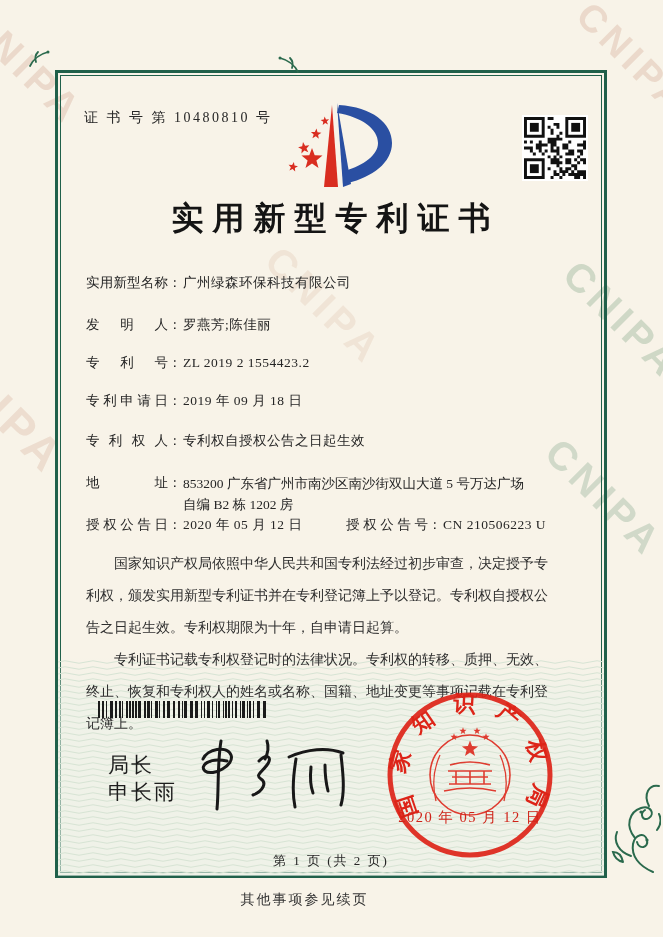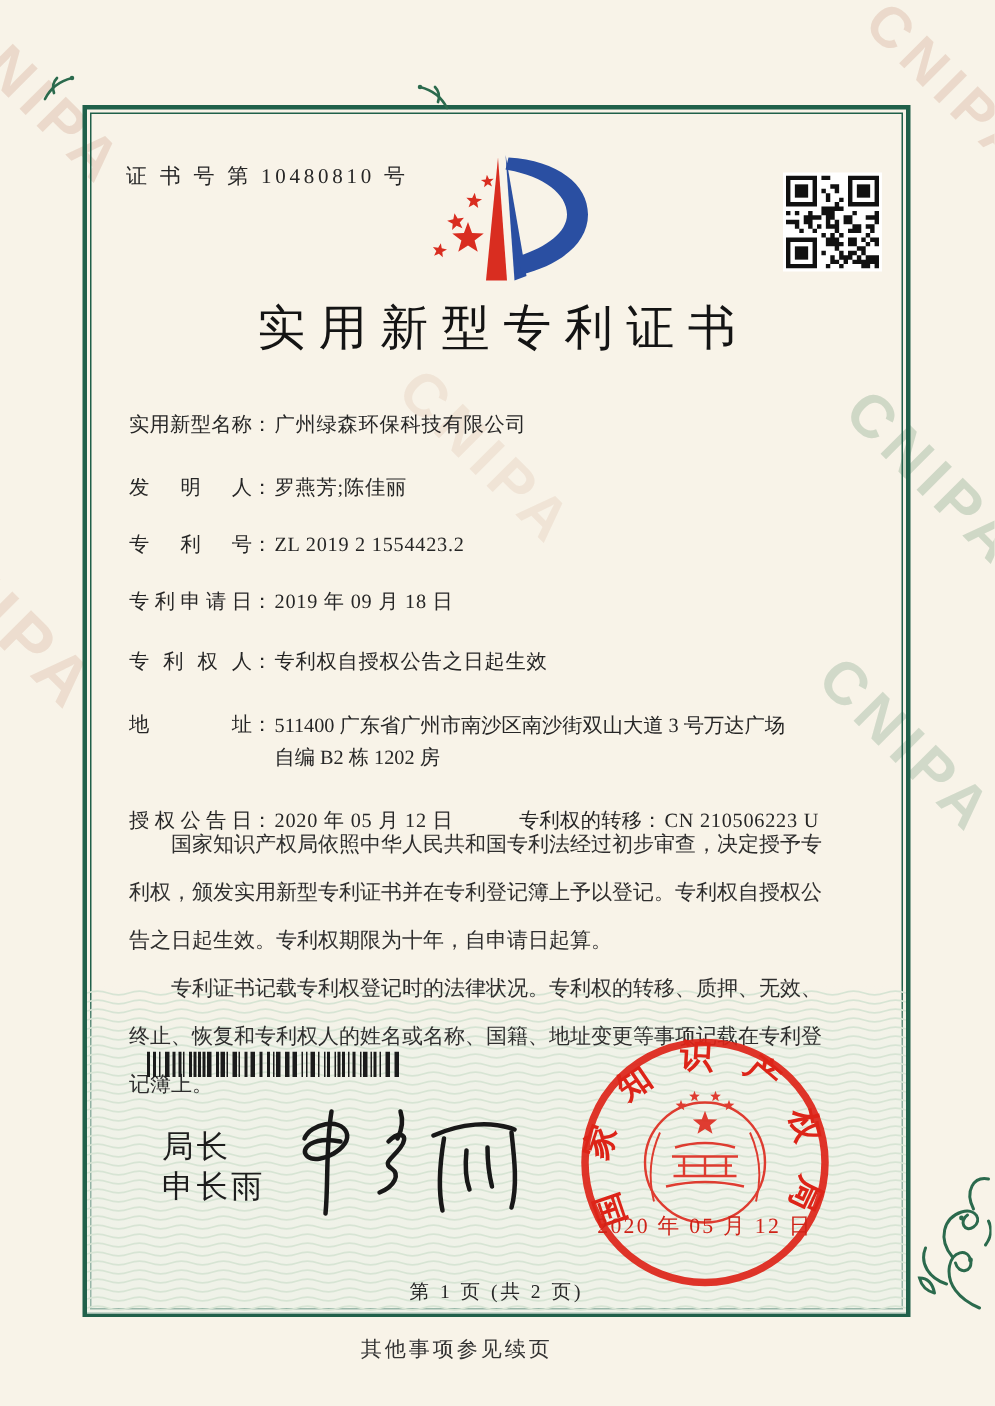--- a/index.html
+++ b/index.html
@@ -42,26 +42,26 @@
   }
   .frame-inner{position:absolute;inset:2px;border:1px solid var(--green);pointer-events:none;}
 
   .cert-number{position:absolute;left:26px;top:36px;font-size:14px;letter-spacing:2.5px;z-index:4;}
 
   .logo{position:absolute;left:202px;top:28px;width:150px;height:95px;z-index:4;}
   .qr{position:absolute;left:464px;top:42px;width:66px;height:66px;background:#fff;padding:2px;z-index:4;}
 
   .title{
     position:absolute;top:124px;left:0;width:100%;text-align:center;
-    font-size:32px;font-weight:normal;letter-spacing:9px;text-indent:9px;
+    font-size:32px;font-weight:bold;letter-spacing:9px;text-indent:9px;
     color:#141414;z-index:4;
   }
 
   .frow{position:absolute;left:28px;width:492px;font-size:13.5px;line-height:20px;z-index:4;}
-  .r1{top:200px}.r2{top:242px}.r3{top:280px}.r4{top:318px}.r5{top:358px}.r6{top:400px}.r7{top:464px}
+  .r1{top:200px}.r2{top:242px}.r3{top:280px}.r4{top:318px}.r5{top:358px}.r6{top:400px}.r7{top:442px}
   .flab{display:inline-block;width:82px;text-align:justify;text-align-last:justify;vertical-align:top;}
   .fcolon{display:inline-block;width:15px;vertical-align:top;}
   .fval{letter-spacing:.5px;}
   .addrblock{display:inline-block;width:380px;vertical-align:top;line-height:21px;}
   .addrblock span{display:block;}
   .pair2{position:absolute;left:260px;top:0;}
 
   .paras{position:absolute;left:28px;top:475px;width:464px;font-size:14px;line-height:32px;z-index:4;color:#2e2e2e;}
   .paras p{text-indent:2em;margin:0;}
 
@@ -157,25 +157,25 @@
     <div class="frow r3">
       <span class="flab">专利号</span><span class="fcolon">：</span><span class="fval">ZL 2019 2 1554423.2</span>
     </div>
     <div class="frow r4">
       <span class="flab">专利申请日</span><span class="fcolon">：</span><span class="fval">2019 年 09 月 18 日</span>
     </div>
     <div class="frow r5">
       <span class="flab">专利权人</span><span class="fcolon">：</span><span class="fval">专利权自授权公告之日起生效</span>
     </div>
     <div class="frow r6">
-      <span class="flab">地址</span><span class="fcolon">：</span><span class="addrblock"><span>511400 广东省广州市南沙区南沙街双山大道 3 号万达广场</span><span>自编 B2 栋 1202 房</span></span>
+      <span class="flab">地址</span><span class="fcolon">：</span><span class="addrblock"><span>853200 广东省广州市南沙区南沙街双山大道 5 号万达广场</span><span>自编 B2 栋 1202 房</span></span>
     </div>
     <div class="frow r7">
       <span class="flab">授权公告日</span><span class="fcolon">：</span><span class="fval">2020 年 05 月 12 日</span>
-      <span class="pair2"><span class="flab">专利权的转移</span><span class="fcolon">：</span><span class="fval">CN 210506223 U</span></span>
+      <span class="pair2"><span class="flab">授权公告号</span><span class="fcolon">：</span><span class="fval">CN 210506223 U</span></span>
     </div>
 
     <div class="paras">
       <p>国家知识产权局依照中华人民共和国专利法经过初步审查，决定授予专利权，颁发实用新型专利证书并在专利登记簿上予以登记。专利权自授权公告之日起生效。专利权期限为十年，自申请日起算。</p>
       <p>专利证书记载专利权登记时的法律状况。专利权的转移、质押、无效、终止、恢复和专利权人的姓名或名称、国籍、地址变更等事项记载在专利登记簿上。</p>
     </div>
 
     <div class="waves">
       <svg width="546" height="219" viewBox="0 0 546 219">
         <path d="M0 5 q7 -2.5 14 0 t14 0 t14 0 t14 0 t14 0 t14 0 t14 0 t14 0 t14 0 t14 0 t14 0 t14 0 t14 0 t14 0 t14 0 t14 0 t14 0 t14 0 t14 0 t14 0 t14 0 t14 0 t14 0 t14 0 t14 0 t14 0 t14 0 t14 0 t14 0 t14 0 t14 0 t14 0 t14 0 t14 0 t14 0 t14 0 t14 0 t14 0 t14 0M0 11 q7 -2.5 14 0 t14 0 t14 0 t14 0 t14 0 t14 0 t14 0 t14 0 t14 0 t14 0 t14 0 t14 0 t14 0 t14 0 t14 0 t14 0 t14 0 t14 0 t14 0 t14 0 t14 0 t14 0 t14 0 t14 0 t14 0 t14 0 t14 0 t14 0 t14 0 t14 0 t14 0 t14 0 t14 0 t14 0 t14 0 t14 0 t14 0 t14 0 t14 0M0 17 q7 -2.5 14 0 t14 0 t14 0 t14 0 t14 0 t14 0 t14 0 t14 0 t14 0 t14 0 t14 0 t14 0 t14 0 t14 0 t14 0 t14 0 t14 0 t14 0 t14 0 t14 0 t14 0 t14 0 t14 0 t14 0 t14 0 t14 0 t14 0 t14 0 t14 0 t14 0 t14 0 t14 0 t14 0 t14 0 t14 0 t14 0 t14 0 t14 0 t14 0M0 23 q7 -2.5 14 0 t14 0 t14 0 t14 0 t14 0 t14 0 t14 0 t14 0 t14 0 t14 0 t14 0 t14 0 t14 0 t14 0 t14 0 t14 0 t14 0 t14 0 t14 0 t14 0 t14 0 t14 0 t14 0 t14 0 t14 0 t14 0 t14 0 t14 0 t14 0 t14 0 t14 0 t14 0 t14 0 t14 0 t14 0 t14 0 t14 0 t14 0 t14 0M0 29 q7 -2.5 14 0 t14 0 t14 0 t14 0 t14 0 t14 0 t14 0 t14 0 t14 0 t14 0 t14 0 t14 0 t14 0 t14 0 t14 0 t14 0 t14 0 t14 0 t14 0 t14 0 t14 0 t14 0 t14 0 t14 0 t14 0 t14 0 t14 0 t14 0 t14 0 t14 0 t14 0 t14 0 t14 0 t14 0 t14 0 t14 0 t14 0 t14 0 t14 0M0 35 q7 -2.5 14 0 t14 0 t14 0 t14 0 t14 0 t14 0 t14 0 t14 0 t14 0 t14 0 t14 0 t14 0 t14 0 t14 0 t14 0 t14 0 t14 0 t14 0 t14 0 t14 0 t14 0 t14 0 t14 0 t14 0 t14 0 t14 0 t14 0 t14 0 t14 0 t14 0 t14 0 t14 0 t14 0 t14 0 t14 0 t14 0 t14 0 t14 0 t14 0M0 41 q7 -2.5 14 0 t14 0 t14 0 t14 0 t14 0 t14 0 t14 0 t14 0 t14 0 t14 0 t14 0 t14 0 t14 0 t14 0 t14 0 t14 0 t14 0 t14 0 t14 0 t14 0 t14 0 t14 0 t14 0 t14 0 t14 0 t14 0 t14 0 t14 0 t14 0 t14 0 t14 0 t14 0 t14 0 t14 0 t14 0 t14 0 t14 0 t14 0 t14 0M0 47 q7 -2.5 14 0 t14 0 t14 0 t14 0 t14 0 t14 0 t14 0 t14 0 t14 0 t14 0 t14 0 t14 0 t14 0 t14 0 t14 0 t14 0 t14 0 t14 0 t14 0 t14 0 t14 0 t14 0 t14 0 t14 0 t14 0 t14 0 t14 0 t14 0 t14 0 t14 0 t14 0 t14 0 t14 0 t14 0 t14 0 t14 0 t14 0 t14 0 t14 0M0 53 q7 -2.5 14 0 t14 0 t14 0 t14 0 t14 0 t14 0 t14 0 t14 0 t14 0 t14 0 t14 0 t14 0 t14 0 t14 0 t14 0 t14 0 t14 0 t14 0 t14 0 t14 0 t14 0 t14 0 t14 0 t14 0 t14 0 t14 0 t14 0 t14 0 t14 0 t14 0 t14 0 t14 0 t14 0 t14 0 t14 0 t14 0 t14 0 t14 0 t14 0M0 59 q7 -2.5 14 0 t14 0 t14 0 t14 0 t14 0 t14 0 t14 0 t14 0 t14 0 t14 0 t14 0 t14 0 t14 0 t14 0 t14 0 t14 0 t14 0 t14 0 t14 0 t14 0 t14 0 t14 0 t14 0 t14 0 t14 0 t14 0 t14 0 t14 0 t14 0 t14 0 t14 0 t14 0 t14 0 t14 0 t14 0 t14 0 t14 0 t14 0 t14 0M0 65 q7 -2.5 14 0 t14 0 t14 0 t14 0 t14 0 t14 0 t14 0 t14 0 t14 0 t14 0 t14 0 t14 0 t14 0 t14 0 t14 0 t14 0 t14 0 t14 0 t14 0 t14 0 t14 0 t14 0 t14 0 t14 0 t14 0 t14 0 t14 0 t14 0 t14 0 t14 0 t14 0 t14 0 t14 0 t14 0 t14 0 t14 0 t14 0 t14 0 t14 0M0 71 q7 -2.5 14 0 t14 0 t14 0 t14 0 t14 0 t14 0 t14 0 t14 0 t14 0 t14 0 t14 0 t14 0 t14 0 t14 0 t14 0 t14 0 t14 0 t14 0 t14 0 t14 0 t14 0 t14 0 t14 0 t14 0 t14 0 t14 0 t14 0 t14 0 t14 0 t14 0 t14 0 t14 0 t14 0 t14 0 t14 0 t14 0 t14 0 t14 0 t14 0M0 77 q7 -2.5 14 0 t14 0 t14 0 t14 0 t14 0 t14 0 t14 0 t14 0 t14 0 t14 0 t14 0 t14 0 t14 0 t14 0 t14 0 t14 0 t14 0 t14 0 t14 0 t14 0 t14 0 t14 0 t14 0 t14 0 t14 0 t14 0 t14 0 t14 0 t14 0 t14 0 t14 0 t14 0 t14 0 t14 0 t14 0 t14 0 t14 0 t14 0 t14 0M0 83 q7 -2.5 14 0 t14 0 t14 0 t14 0 t14 0 t14 0 t14 0 t14 0 t14 0 t14 0 t14 0 t14 0 t14 0 t14 0 t14 0 t14 0 t14 0 t14 0 t14 0 t14 0 t14 0 t14 0 t14 0 t14 0 t14 0 t14 0 t14 0 t14 0 t14 0 t14 0 t14 0 t14 0 t14 0 t14 0 t14 0 t14 0 t14 0 t14 0 t14 0M0 89 q7 -2.5 14 0 t14 0 t14 0 t14 0 t14 0 t14 0 t14 0 t14 0 t14 0 t14 0 t14 0 t14 0 t14 0 t14 0 t14 0 t14 0 t14 0 t14 0 t14 0 t14 0 t14 0 t14 0 t14 0 t14 0 t14 0 t14 0 t14 0 t14 0 t14 0 t14 0 t14 0 t14 0 t14 0 t14 0 t14 0 t14 0 t14 0 t14 0 t14 0M0 95 q7 -2.5 14 0 t14 0 t14 0 t14 0 t14 0 t14 0 t14 0 t14 0 t14 0 t14 0 t14 0 t14 0 t14 0 t14 0 t14 0 t14 0 t14 0 t14 0 t14 0 t14 0 t14 0 t14 0 t14 0 t14 0 t14 0 t14 0 t14 0 t14 0 t14 0 t14 0 t14 0 t14 0 t14 0 t14 0 t14 0 t14 0 t14 0 t14 0 t14 0M0 101 q7 -2.5 14 0 t14 0 t14 0 t14 0 t14 0 t14 0 t14 0 t14 0 t14 0 t14 0 t14 0 t14 0 t14 0 t14 0 t14 0 t14 0 t14 0 t14 0 t14 0 t14 0 t14 0 t14 0 t14 0 t14 0 t14 0 t14 0 t14 0 t14 0 t14 0 t14 0 t14 0 t14 0 t14 0 t14 0 t14 0 t14 0 t14 0 t14 0 t14 0M0 107 q7 -2.5 14 0 t14 0 t14 0 t14 0 t14 0 t14 0 t14 0 t14 0 t14 0 t14 0 t14 0 t14 0 t14 0 t14 0 t14 0 t14 0 t14 0 t14 0 t14 0 t14 0 t14 0 t14 0 t14 0 t14 0 t14 0 t14 0 t14 0 t14 0 t14 0 t14 0 t14 0 t14 0 t14 0 t14 0 t14 0 t14 0 t14 0 t14 0 t14 0M0 113 q7 -2.5 14 0 t14 0 t14 0 t14 0 t14 0 t14 0 t14 0 t14 0 t14 0 t14 0 t14 0 t14 0 t14 0 t14 0 t14 0 t14 0 t14 0 t14 0 t14 0 t14 0 t14 0 t14 0 t14 0 t14 0 t14 0 t14 0 t14 0 t14 0 t14 0 t14 0 t14 0 t14 0 t14 0 t14 0 t14 0 t14 0 t14 0 t14 0 t14 0M0 119 q7 -2.5 14 0 t14 0 t14 0 t14 0 t14 0 t14 0 t14 0 t14 0 t14 0 t14 0 t14 0 t14 0 t14 0 t14 0 t14 0 t14 0 t14 0 t14 0 t14 0 t14 0 t14 0 t14 0 t14 0 t14 0 t14 0 t14 0 t14 0 t14 0 t14 0 t14 0 t14 0 t14 0 t14 0 t14 0 t14 0 t14 0 t14 0 t14 0 t14 0M0 125 q7 -2.5 14 0 t14 0 t14 0 t14 0 t14 0 t14 0 t14 0 t14 0 t14 0 t14 0 t14 0 t14 0 t14 0 t14 0 t14 0 t14 0 t14 0 t14 0 t14 0 t14 0 t14 0 t14 0 t14 0 t14 0 t14 0 t14 0 t14 0 t14 0 t14 0 t14 0 t14 0 t14 0 t14 0 t14 0 t14 0 t14 0 t14 0 t14 0 t14 0M0 131 q7 -2.5 14 0 t14 0 t14 0 t14 0 t14 0 t14 0 t14 0 t14 0 t14 0 t14 0 t14 0 t14 0 t14 0 t14 0 t14 0 t14 0 t14 0 t14 0 t14 0 t14 0 t14 0 t14 0 t14 0 t14 0 t14 0 t14 0 t14 0 t14 0 t14 0 t14 0 t14 0 t14 0 t14 0 t14 0 t14 0 t14 0 t14 0 t14 0 t14 0M0 137 q7 -2.5 14 0 t14 0 t14 0 t14 0 t14 0 t14 0 t14 0 t14 0 t14 0 t14 0 t14 0 t14 0 t14 0 t14 0 t14 0 t14 0 t14 0 t14 0 t14 0 t14 0 t14 0 t14 0 t14 0 t14 0 t14 0 t14 0 t14 0 t14 0 t14 0 t14 0 t14 0 t14 0 t14 0 t14 0 t14 0 t14 0 t14 0 t14 0 t14 0M0 143 q7 -2.5 14 0 t14 0 t14 0 t14 0 t14 0 t14 0 t14 0 t14 0 t14 0 t14 0 t14 0 t14 0 t14 0 t14 0 t14 0 t14 0 t14 0 t14 0 t14 0 t14 0 t14 0 t14 0 t14 0 t14 0 t14 0 t14 0 t14 0 t14 0 t14 0 t14 0 t14 0 t14 0 t14 0 t14 0 t14 0 t14 0 t14 0 t14 0 t14 0M0 149 q7 -2.5 14 0 t14 0 t14 0 t14 0 t14 0 t14 0 t14 0 t14 0 t14 0 t14 0 t14 0 t14 0 t14 0 t14 0 t14 0 t14 0 t14 0 t14 0 t14 0 t14 0 t14 0 t14 0 t14 0 t14 0 t14 0 t14 0 t14 0 t14 0 t14 0 t14 0 t14 0 t14 0 t14 0 t14 0 t14 0 t14 0 t14 0 t14 0 t14 0M0 155 q7 -2.5 14 0 t14 0 t14 0 t14 0 t14 0 t14 0 t14 0 t14 0 t14 0 t14 0 t14 0 t14 0 t14 0 t14 0 t14 0 t14 0 t14 0 t14 0 t14 0 t14 0 t14 0 t14 0 t14 0 t14 0 t14 0 t14 0 t14 0 t14 0 t14 0 t14 0 t14 0 t14 0 t14 0 t14 0 t14 0 t14 0 t14 0 t14 0 t14 0M0 161 q7 -2.5 14 0 t14 0 t14 0 t14 0 t14 0 t14 0 t14 0 t14 0 t14 0 t14 0 t14 0 t14 0 t14 0 t14 0 t14 0 t14 0 t14 0 t14 0 t14 0 t14 0 t14 0 t14 0 t14 0 t14 0 t14 0 t14 0 t14 0 t14 0 t14 0 t14 0 t14 0 t14 0 t14 0 t14 0 t14 0 t14 0 t14 0 t14 0 t14 0M0 167 q7 -2.5 14 0 t14 0 t14 0 t14 0 t14 0 t14 0 t14 0 t14 0 t14 0 t14 0 t14 0 t14 0 t14 0 t14 0 t14 0 t14 0 t14 0 t14 0 t14 0 t14 0 t14 0 t14 0 t14 0 t14 0 t14 0 t14 0 t14 0 t14 0 t14 0 t14 0 t14 0 t14 0 t14 0 t14 0 t14 0 t14 0 t14 0 t14 0 t14 0M0 173 q7 -2.5 14 0 t14 0 t14 0 t14 0 t14 0 t14 0 t14 0 t14 0 t14 0 t14 0 t14 0 t14 0 t14 0 t14 0 t14 0 t14 0 t14 0 t14 0 t14 0 t14 0 t14 0 t14 0 t14 0 t14 0 t14 0 t14 0 t14 0 t14 0 t14 0 t14 0 t14 0 t14 0 t14 0 t14 0 t14 0 t14 0 t14 0 t14 0 t14 0M0 179 q7 -2.5 14 0 t14 0 t14 0 t14 0 t14 0 t14 0 t14 0 t14 0 t14 0 t14 0 t14 0 t14 0 t14 0 t14 0 t14 0 t14 0 t14 0 t14 0 t14 0 t14 0 t14 0 t14 0 t14 0 t14 0 t14 0 t14 0 t14 0 t14 0 t14 0 t14 0 t14 0 t14 0 t14 0 t14 0 t14 0 t14 0 t14 0 t14 0 t14 0M0 185 q7 -2.5 14 0 t14 0 t14 0 t14 0 t14 0 t14 0 t14 0 t14 0 t14 0 t14 0 t14 0 t14 0 t14 0 t14 0 t14 0 t14 0 t14 0 t14 0 t14 0 t14 0 t14 0 t14 0 t14 0 t14 0 t14 0 t14 0 t14 0 t14 0 t14 0 t14 0 t14 0 t14 0 t14 0 t14 0 t14 0 t14 0 t14 0 t14 0 t14 0M0 191 q7 -2.5 14 0 t14 0 t14 0 t14 0 t14 0 t14 0 t14 0 t14 0 t14 0 t14 0 t14 0 t14 0 t14 0 t14 0 t14 0 t14 0 t14 0 t14 0 t14 0 t14 0 t14 0 t14 0 t14 0 t14 0 t14 0 t14 0 t14 0 t14 0 t14 0 t14 0 t14 0 t14 0 t14 0 t14 0 t14 0 t14 0 t14 0 t14 0 t14 0M0 197 q7 -2.5 14 0 t14 0 t14 0 t14 0 t14 0 t14 0 t14 0 t14 0 t14 0 t14 0 t14 0 t14 0 t14 0 t14 0 t14 0 t14 0 t14 0 t14 0 t14 0 t14 0 t14 0 t14 0 t14 0 t14 0 t14 0 t14 0 t14 0 t14 0 t14 0 t14 0 t14 0 t14 0 t14 0 t14 0 t14 0 t14 0 t14 0 t14 0 t14 0M0 203 q7 -2.5 14 0 t14 0 t14 0 t14 0 t14 0 t14 0 t14 0 t14 0 t14 0 t14 0 t14 0 t14 0 t14 0 t14 0 t14 0 t14 0 t14 0 t14 0 t14 0 t14 0 t14 0 t14 0 t14 0 t14 0 t14 0 t14 0 t14 0 t14 0 t14 0 t14 0 t14 0 t14 0 t14 0 t14 0 t14 0 t14 0 t14 0 t14 0 t14 0M0 209 q7 -2.5 14 0 t14 0 t14 0 t14 0 t14 0 t14 0 t14 0 t14 0 t14 0 t14 0 t14 0 t14 0 t14 0 t14 0 t14 0 t14 0 t14 0 t14 0 t14 0 t14 0 t14 0 t14 0 t14 0 t14 0 t14 0 t14 0 t14 0 t14 0 t14 0 t14 0 t14 0 t14 0 t14 0 t14 0 t14 0 t14 0 t14 0 t14 0 t14 0M0 215 q7 -2.5 14 0 t14 0 t14 0 t14 0 t14 0 t14 0 t14 0 t14 0 t14 0 t14 0 t14 0 t14 0 t14 0 t14 0 t14 0 t14 0 t14 0 t14 0 t14 0 t14 0 t14 0 t14 0 t14 0 t14 0 t14 0 t14 0 t14 0 t14 0 t14 0 t14 0 t14 0 t14 0 t14 0 t14 0 t14 0 t14 0 t14 0 t14 0 t14 0" fill="none" stroke="#d7e4d4" stroke-width="1"></path>

